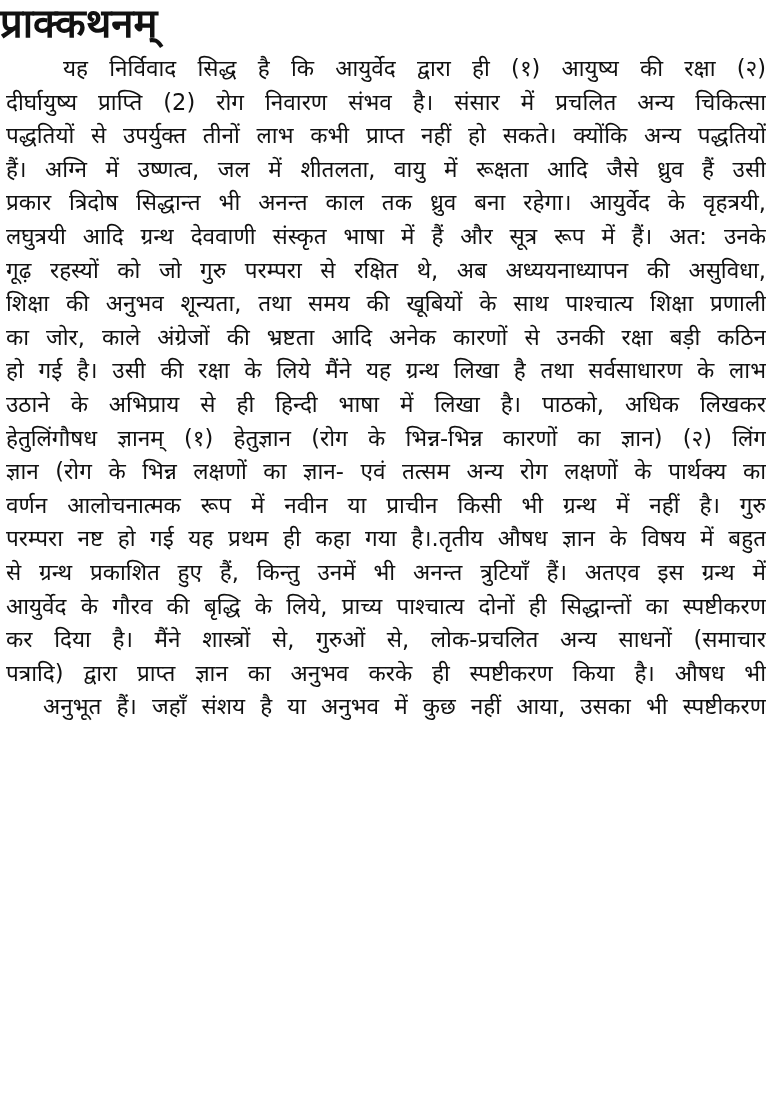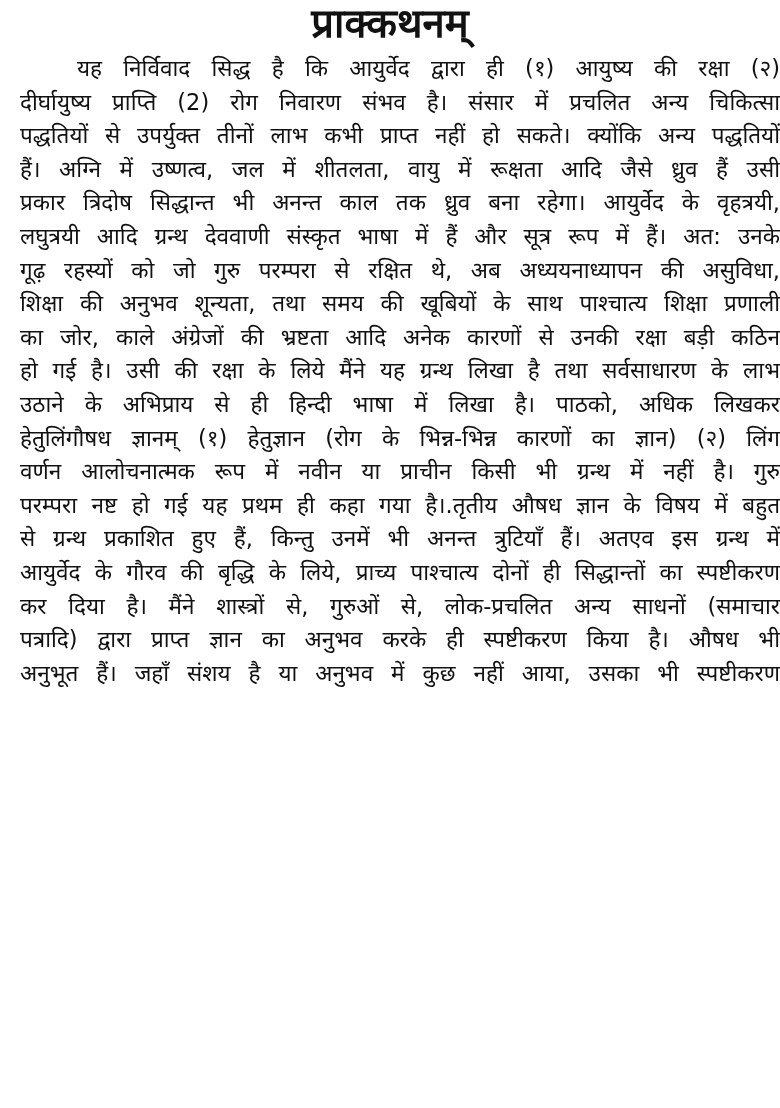--- a/index.html
+++ b/index.html
@@ -20,48 +20,49 @@
     left: 0;
     top: 0;
     width: 780px;
     height: 1108px;
   }
   .title {
     position: absolute;
     left: 0;
     top: 0;
     width: 780px;
-    text-align: center;
+    text-align: left;
     font-size: 40px;
     line-height: 46px;
     font-weight: bold;
     letter-spacing: 0px;
     color: #111;
   }
   .body-text {
     position: absolute;
-    left: 20px;
+    left: 6px;
     top: 52px;
     width: 760px;
   }
   .line {
     display: block;
     height: 33.6px;
     line-height: 33.6px;
     font-size: 22.5px;
     white-space: nowrap;
     text-align: justify;
     text-align-last: justify;
     overflow: hidden;
   }
   .line.first {
     padding-left: 57px;
   }
   .line.last {
     text-align-last: justify;
+    margin-left: 37px;
   }
 </style>
 </head>
 <body>
 
 <div class="page">
   <div class="title">प्राक्कथनम्</div>
 
   <div class="body-text">
     <span class="line first">यह निर्विवाद सिद्ध है कि आयुर्वेद द्वारा ही (१) आयुष्य की रक्षा (२)</span>
@@ -69,20 +70,21 @@
     <span class="line">पद्धतियों से उपर्युक्त तीनों लाभ कभी प्राप्त नहीं हो सकते। क्योंकि अन्य पद्धतियों</span>
     <span class="line">हैं। अग्नि में उष्णत्व, जल में शीतलता, वायु में रूक्षता आदि जैसे ध्रुव हैं उसी</span>
     <span class="line">प्रकार त्रिदोष सिद्धान्त भी अनन्त काल तक ध्रुव बना रहेगा। आयुर्वेद के वृहत्रयी,</span>
     <span class="line">लघुत्रयी आदि ग्रन्थ देववाणी संस्कृत भाषा में हैं और सूत्र रूप में हैं। अत: उनके</span>
     <span class="line">गूढ़ रहस्यों को जो गुरु परम्परा से रक्षित थे, अब अध्ययनाध्यापन की असुविधा,</span>
     <span class="line">शिक्षा की अनुभव शून्यता, तथा समय की खूबियों के साथ पाश्चात्य शिक्षा प्रणाली</span>
     <span class="line">का जोर, काले अंग्रेजों की भ्रष्टता आदि अनेक कारणों से उनकी रक्षा बड़ी कठिन</span>
     <span class="line">हो गई है। उसी की रक्षा के लिये मैंने यह ग्रन्थ लिखा है तथा सर्वसाधारण के लाभ</span>
     <span class="line">उठाने के अभिप्राय से ही हिन्दी भाषा में लिखा है। पाठको, अधिक लिखकर</span>
     <span class="line">हेतुलिंगौषध ज्ञानम् (१) हेतुज्ञान (रोग के भिन्न-भिन्न कारणों का ज्ञान) (२) लिंग</span>
+    <span class="line">ज्ञान (रोग के भिन्न लक्षणों का ज्ञान- एवं तत्सम अन्य रोग लक्षणों के पार्थक्य का</span>
     <span class="line">वर्णन आलोचनात्मक रूप में नवीन या प्राचीन किसी भी ग्रन्थ में नहीं है। गुरु</span>
     <span class="line">परम्परा नष्ट हो गई यह प्रथम ही कहा गया है।.तृतीय औषध ज्ञान के विषय में बहुत</span>
     <span class="line">से ग्रन्थ प्रकाशित हुए हैं, किन्तु उनमें भी अनन्त त्रुटियाँ हैं। अतएव इस ग्रन्थ में</span>
     <span class="line">आयुर्वेद के गौरव की बृद्धि के लिये, प्राच्य पाश्चात्य दोनों ही सिद्धान्तों का स्पष्टीकरण</span>
     <span class="line">कर दिया है। मैंने शास्त्रों से, गुरुओं से, लोक-प्रचलित अन्य साधनों (समाचार</span>
     <span class="line">पत्रादि) द्वारा प्राप्त ज्ञान का अनुभव करके ही स्पष्टीकरण किया है। औषध भी</span>
     <span class="line last">अनुभूत हैं। जहाँ संशय है या अनुभव में कुछ नहीं आया, उसका भी स्पष्टीकरण</span>
   </div>
 </div>
 

